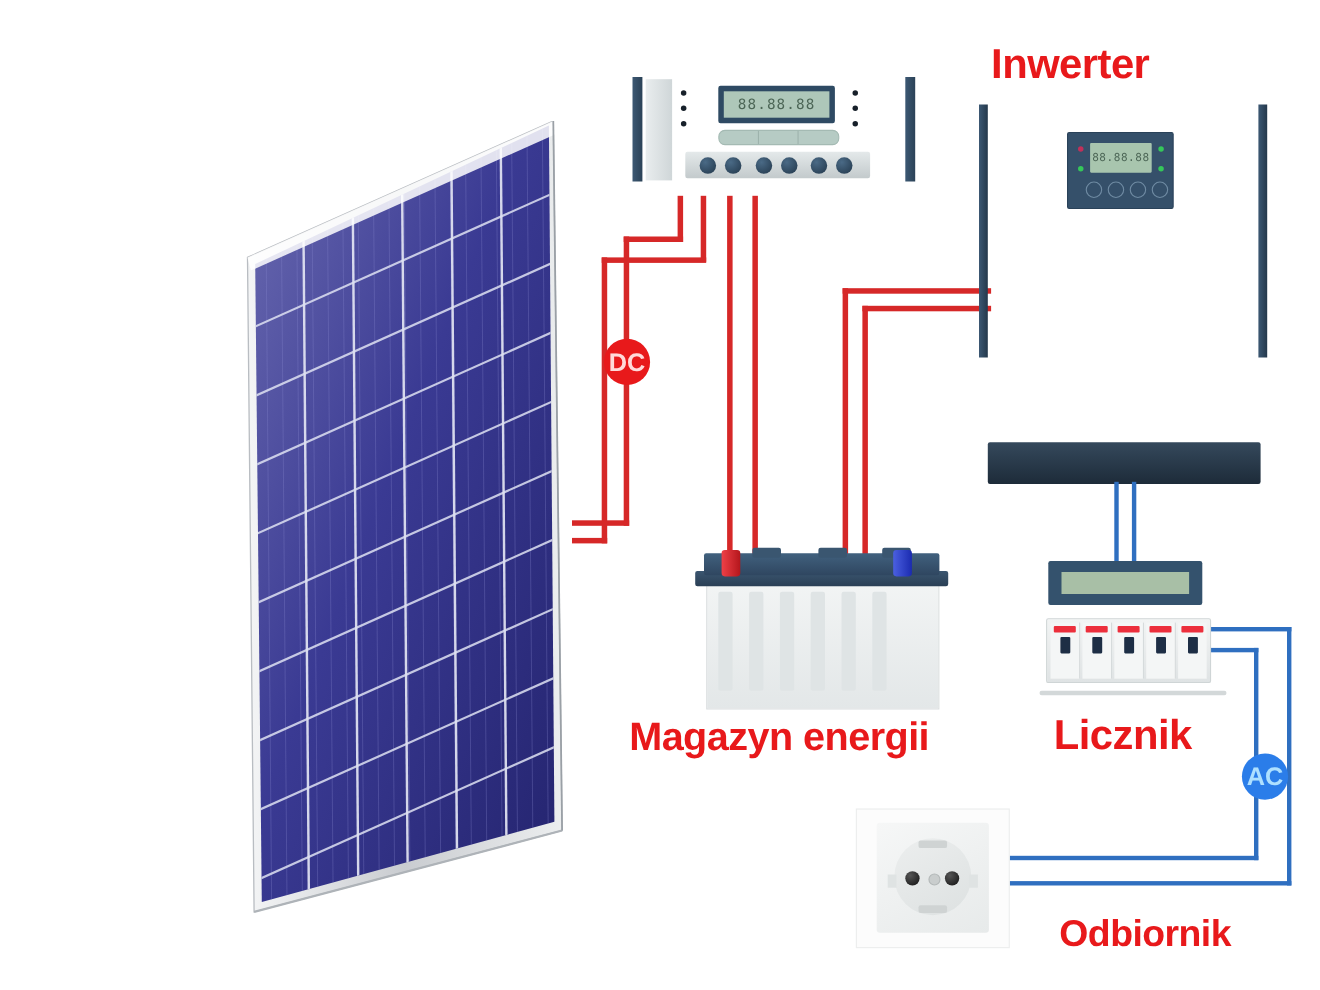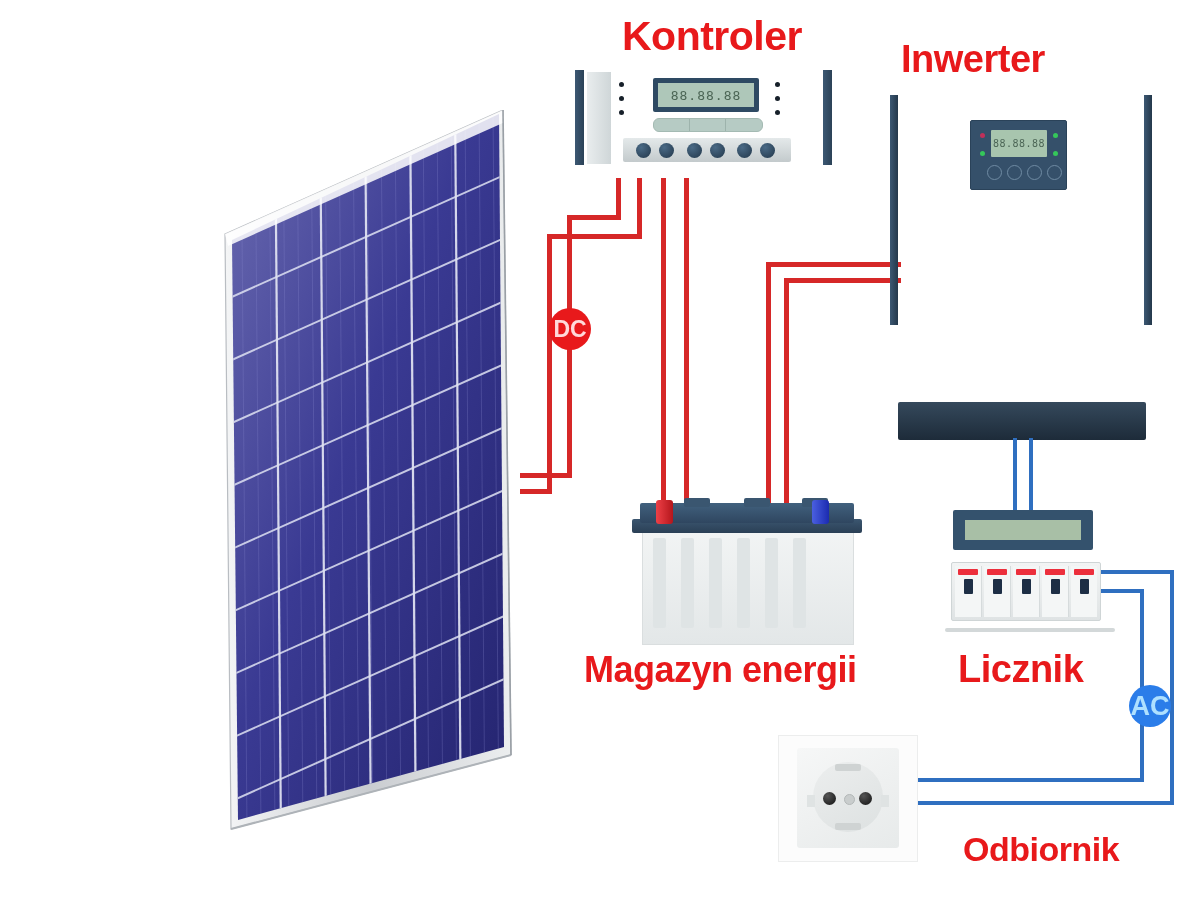--- a/index.html
+++ b/index.html
@@ -15,21 +15,21 @@
   .wv{width:5px;}
   .wh{height:5px;}
   .b{position:absolute;background:#2f6fc0;}
   .bv{width:4px;}
   .bh{height:4px;}
 
   
   .badge{position:absolute;border-radius:50%;display:flex;align-items:center;justify-content:center;
          font-weight:bold;font-family:"Liberation Sans",sans-serif;}
   .badge.dc{background:#e8191b;color:#ffd9d9;font-size:23px;}
-  .badge.ac{background:#2b7de9;color:#aee0ff;font-size:27px;}
+  .badge.ac{background:#2b7de9;color:#aee0ff;font-size:23px;}
 
   
   #panelwrap{position:absolute;left:205px;top:110px;width:350px;height:720px;}
   #panelwrap svg{display:block;}
 
   
   #controller{position:absolute;left:575px;top:70px;width:260px;height:110px;}
   .rail{position:absolute;top:0;width:9px;height:95px;background:linear-gradient(90deg,#3c5873,#2b4257);}
   .railbox{position:absolute;left:12px;top:2px;width:24px;height:92px;background:linear-gradient(90deg,#e9edee,#cfd6d8);}
   .lcdbez{position:absolute;left:78px;top:8px;width:106px;height:34px;background:#2e4a63;border-radius:2px;
@@ -322,24 +322,23 @@
         <span class="skhole" style="left:46px;"></span>
         <span class="skclip" style="top:2px;"></span>
         <span class="skclip" style="top:61px;"></span>
         <span class="sktab" style="left:-6px;"></span>
         <span class="sktab" style="left:68px;"></span>
         <span class="skscrew"></span>
       </div>
     </div>
   </div>
 
-  <div class="lbl" style="left:622px;top:16px;font-size:41px;">Kontroler</div>
 
   <div class="lbl" style="left:901px;top:40px;font-size:38px;">Inwerter</div>
 
-  <div class="lbl" style="left:572px;top:652px;font-size:36px;margin-left:12px;">Magazyn energii</div>
+  <div class="lbl" style="left:572px;top:652px;font-size:36px;">Magazyn energii</div>
 
   <div class="lbl" style="left:958px;top:650px;font-size:38px;">Licznik</div>
 
   <div class="lbl" style="left:963px;top:832px;font-size:34px;">Odbiornik</div>
 
 
 </div>
 
 </body></html>

